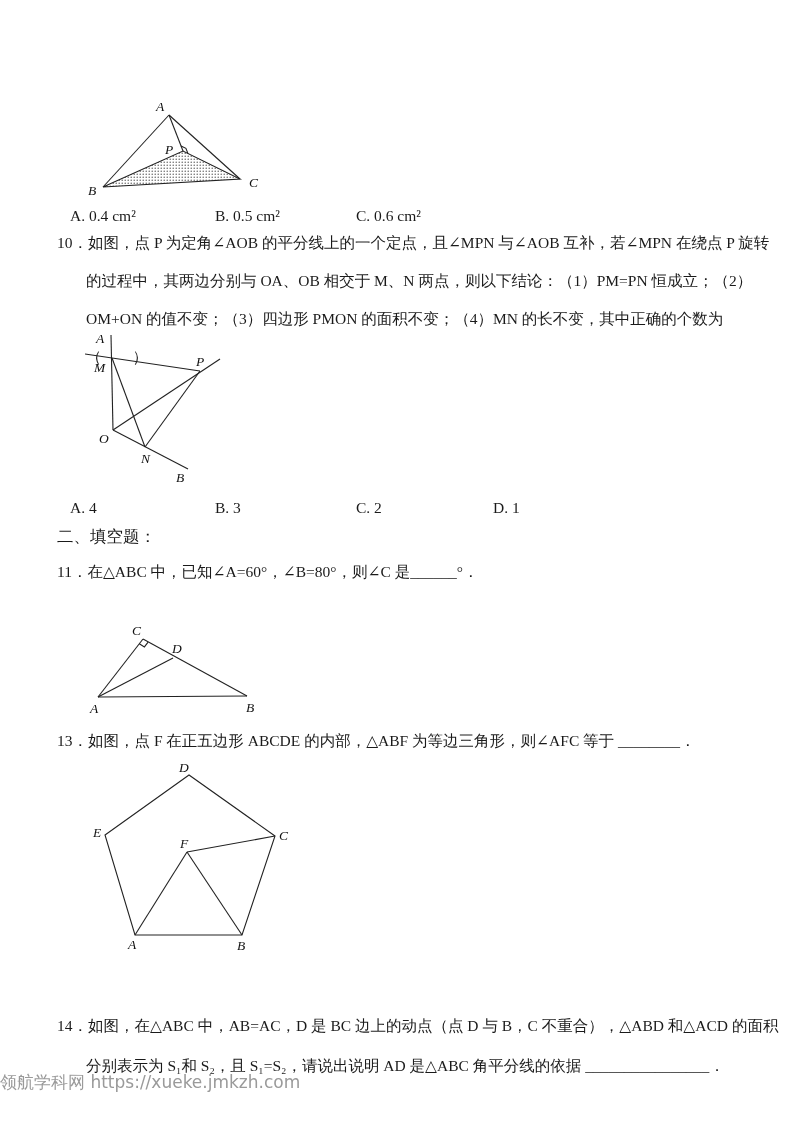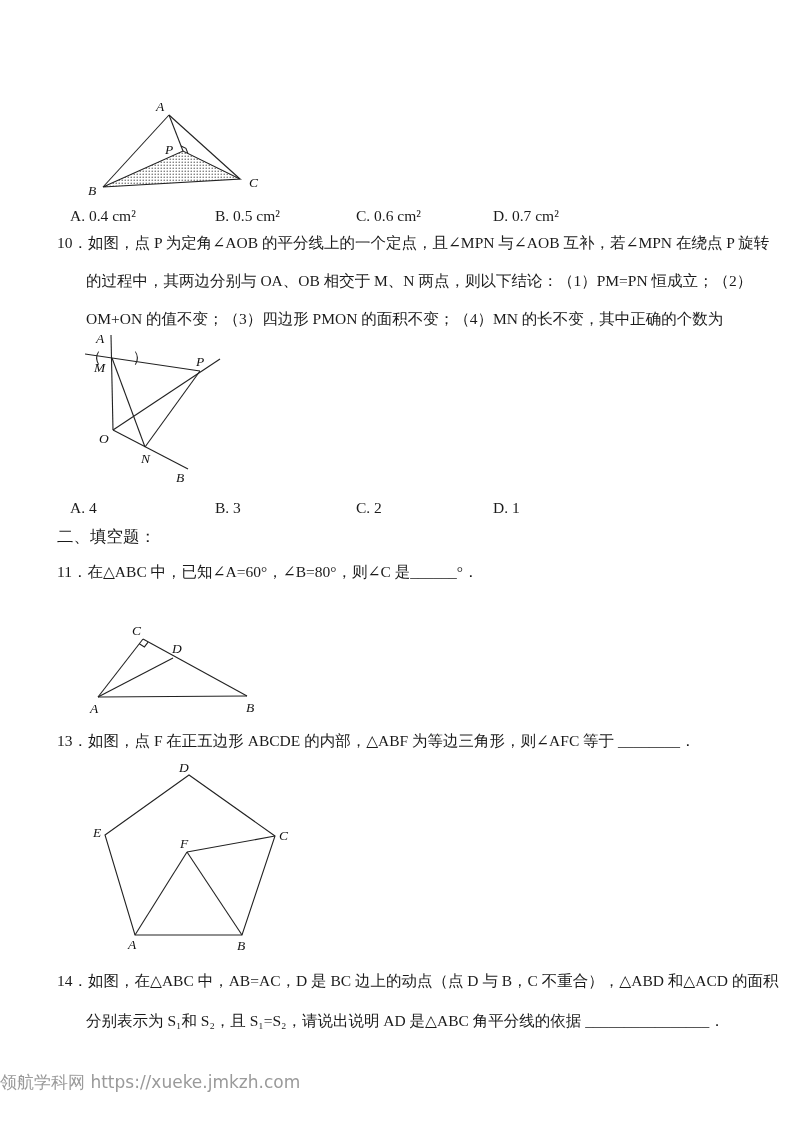--- a/index.html
+++ b/index.html
@@ -40,21 +40,20 @@
       <text x="3" y="97">B</text>
       <text x="164" y="89">C</text>
       <text x="80" y="56">P</text>
     </g>
   </svg>
 
   <div class="opts" style="top:205px">
     <span>A. 0.4 cm²</span>
     <span>B. 0.5 cm²</span>
     <span>C. 0.6 cm²</span>
-    <span>D. 0.7 cm²</span>
   </div>
 
   <p class="q hang" style="top:224px;line-height:38px">
     <span>10．</span><span>如图，点 P 为定角∠AOB 的平分线上的一个定点，且∠MPN 与∠AOB 互补，若∠MPN 在绕点 P 旋转的过程中，其两边分别与 OA、OB 相交于 M、N 两点，则以下结论：（1）PM=PN 恒成立；（2）OM+ON 的值不变；（3）四边形 PMON 的面积不变；（4）MN 的长不变，其中正确的个数为（　　）</span>
   </p>
 
   <svg class="fig" style="left:85px;top:330px" width="152" height="160" viewBox="0 0 152 160">
     <g stroke="#222" stroke-width="1.1" fill="none">
       <line x1="28" y1="100" x2="26" y2="5"></line>
       <line x1="0" y1="24" x2="115" y2="41"></line>
@@ -117,19 +116,19 @@
     <g class="lbl">
       <text x="89" y="14">D</text>
       <text x="3" y="79">E</text>
       <text x="189" y="82">C</text>
       <text x="90" y="90">F</text>
       <text x="38" y="191">A</text>
       <text x="147" y="192">B</text>
     </g>
   </svg>
 
-  <p class="q hang" style="top:961px;line-height:40px">
+  <p class="q hang" style="top:1006px;line-height:40px">
     <span>14．</span><span>如图，在△ABC 中，AB=AC，D 是 BC 边上的动点（点 D 与 B，C 不重合），△ABD 和△ACD 的面积分别表示为 S₁和 S₂，且 S₁=S₂，请说出说明 AD 是△ABC 角平分线的依据 ________________．</span>
   </p>
 
   <div class="footer">领航学科网 https://xueke.jmkzh.com</div>
 
 </div>
 
 </body></html>

